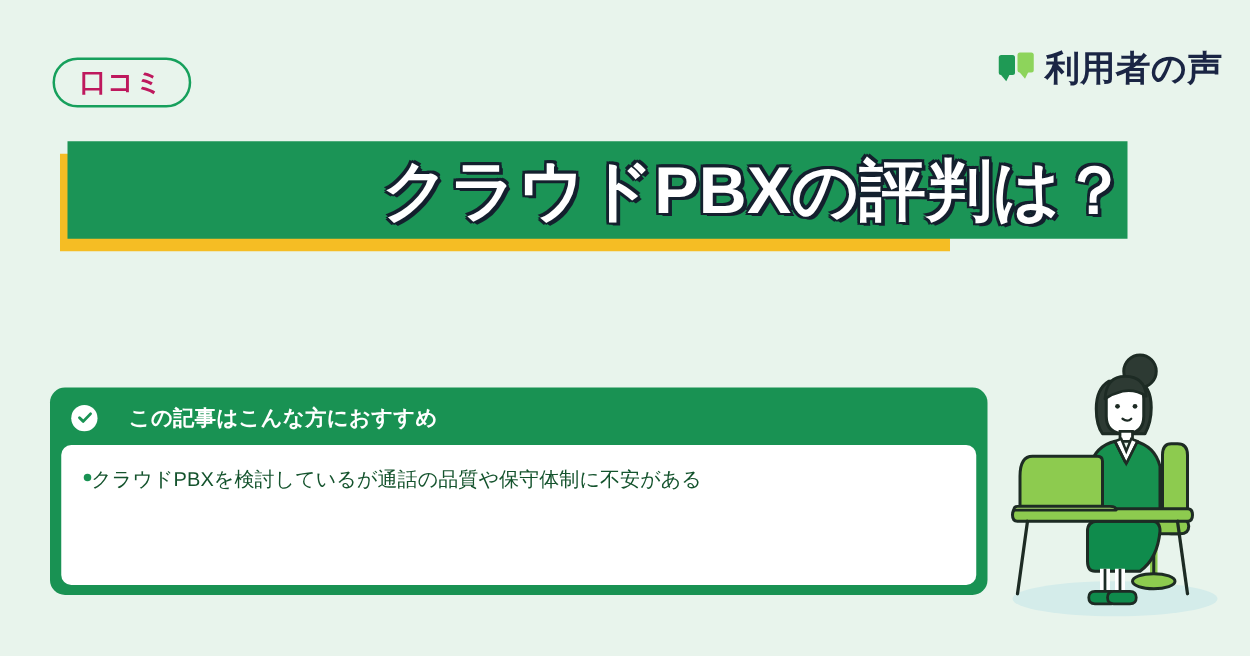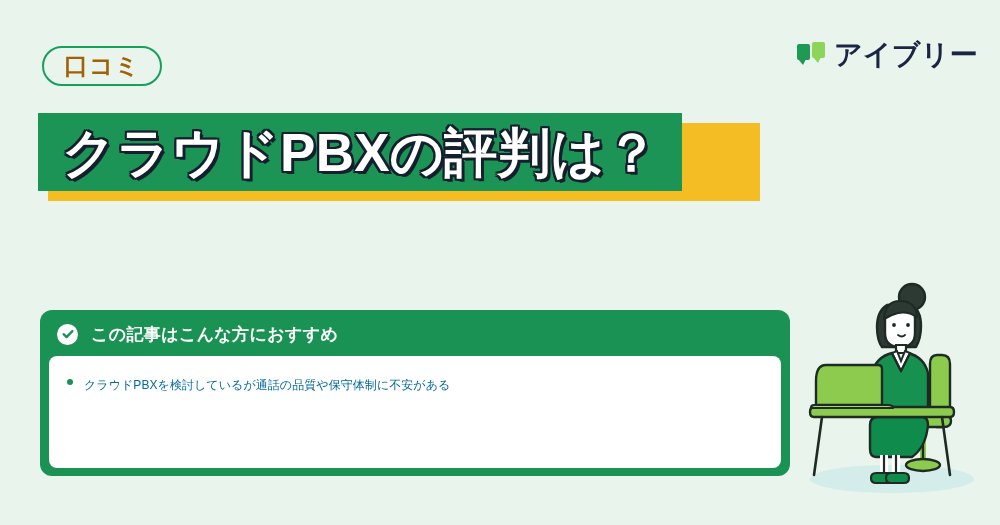--- a/index.html
+++ b/index.html
@@ -23,22 +23,22 @@
     left: 42px;
     top: 46px;
     display: flex;
     gap: 14px;
     align-items: center;
   }
   .tag-pill {
     height: 40px;
     border: 2px solid #16a05c;
     border-radius: 20px;
-    color: #a16207;
-    font-size: 24px;
+    color: #be185d;
+    font-size: 21px;
     font-weight: 700;
     letter-spacing: 0.04em;
     display: flex;
     align-items: center;
     justify-content: center;
     padding: 0 20px;
     background: transparent;
     line-height: 1;
     white-space: nowrap;
   }
@@ -98,28 +98,29 @@
   .title-shadow-bar {
     position: absolute;
     left: 10px;
     top: 10px;
     width: 712px;
     height: 78px;
     background: #f5bd24;
   }
   .title-banner {
     position: absolute;
-    left: 0;
+    left: 16px;
     top: 0;
-    width: 644px;
+    width: 848px;
     height: 78px;
     background: #1b9456;
     display: flex;
     align-items: center;
     padding-left: 24px;
+    justify-content: flex-end;
   }
   .title-text {
     font-size: 53px;
     font-weight: 800;
     color: #ffffff;
     letter-spacing: 0.005em;
     line-height: 1;
     white-space: nowrap;
     text-shadow:
       2px 0 0 #14202e, -2px 0 0 #14202e, 0 2px 0 #14202e, 0 -2px 0 #14202e,
@@ -134,21 +135,21 @@
     top: 310px;
     width: 750px;
     height: 166px;
     background: #199253;
     border-radius: 12px;
     padding: 9px 9px 9px 9px;
   }
   .rec-header {
     display: flex;
     align-items: center;
-    gap: 13px;
+    gap: 25px;
     height: 30px;
     padding-left: 8px;
   }
   .check-icon {
     width: 21px;
     height: 21px;
     border-radius: 50%;
     background: #ffffff;
     flex: 0 0 auto;
     display: flex;
@@ -167,23 +168,22 @@
     margin-top: 7px;
     background: #ffffff;
     border-radius: 8px;
     height: 112px;
     padding: 13px 18px 10px 18px;
   }
   .rec-list { list-style: none; }
   .rec-item {
     display: flex;
     align-items: baseline;
-    gap: 11px;
-    font-size: 12px;
-    color: #0369a1;
+    font-size: 16px;
+    color: #14532d;
     line-height: 32px;
     letter-spacing: 0.005em;
     white-space: nowrap;
   }
   .rec-dot {
     width: 6px;
     height: 6px;
     border-radius: 50%;
     background: #199253;
     flex: 0 0 auto;
@@ -208,21 +208,21 @@
   <div class="tag-pill">
     <span>口コミ</span>
   </div>
 </div>
 
 <div class="logo">
   <span class="logo-mark">
     <span class="bubble bubble-dark"></span>
     <span class="bubble bubble-light"></span>
   </span>
-  <span class="logo-text">アイブリー</span>
+  <span class="logo-text">利用者の声</span>
 </div>
 
 <div class="title-wrap">
   <div class="title-shadow-bar"></div>
   <div class="title-banner">
     <span class="title-text">クラウドPBXの評判は？</span>
   </div>
 </div>
 
 <div class="rec-box">

